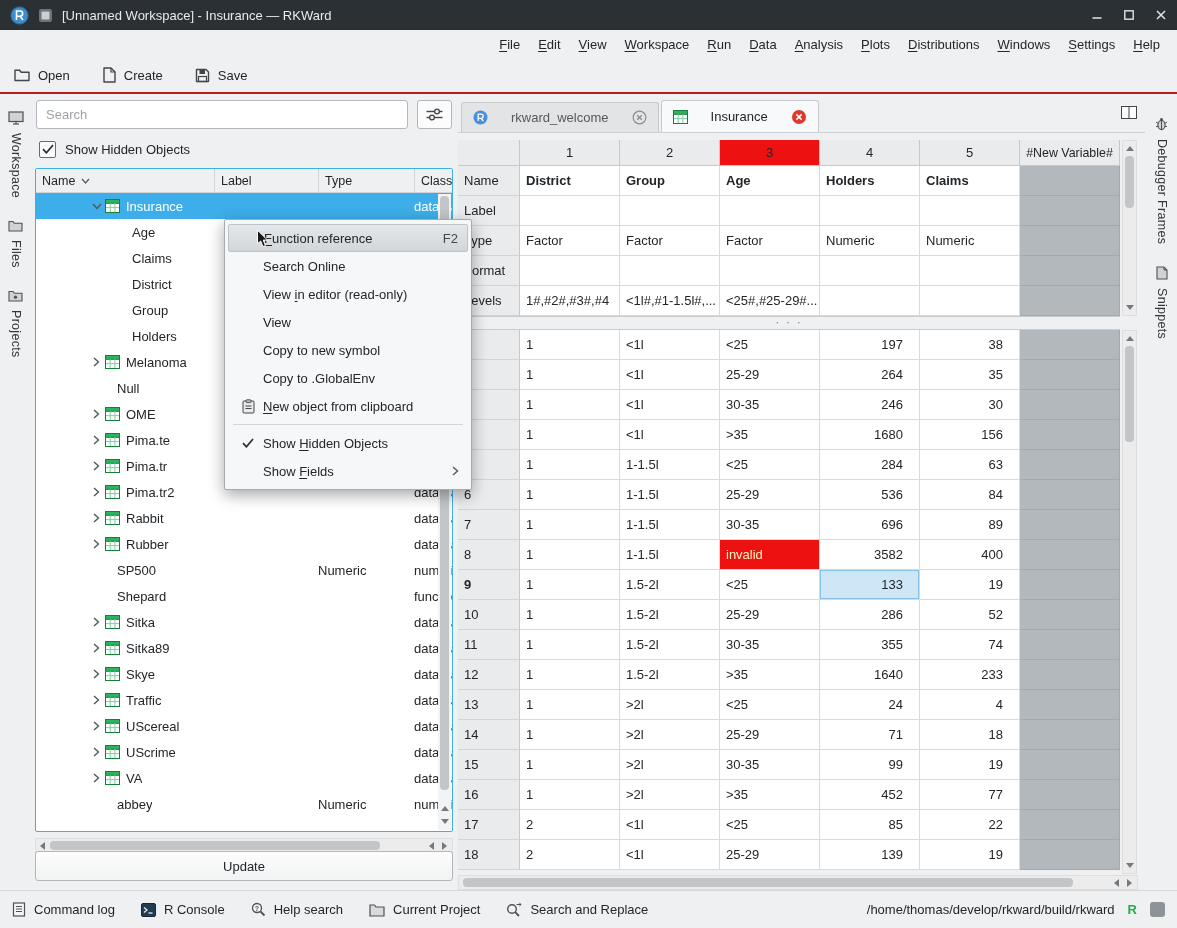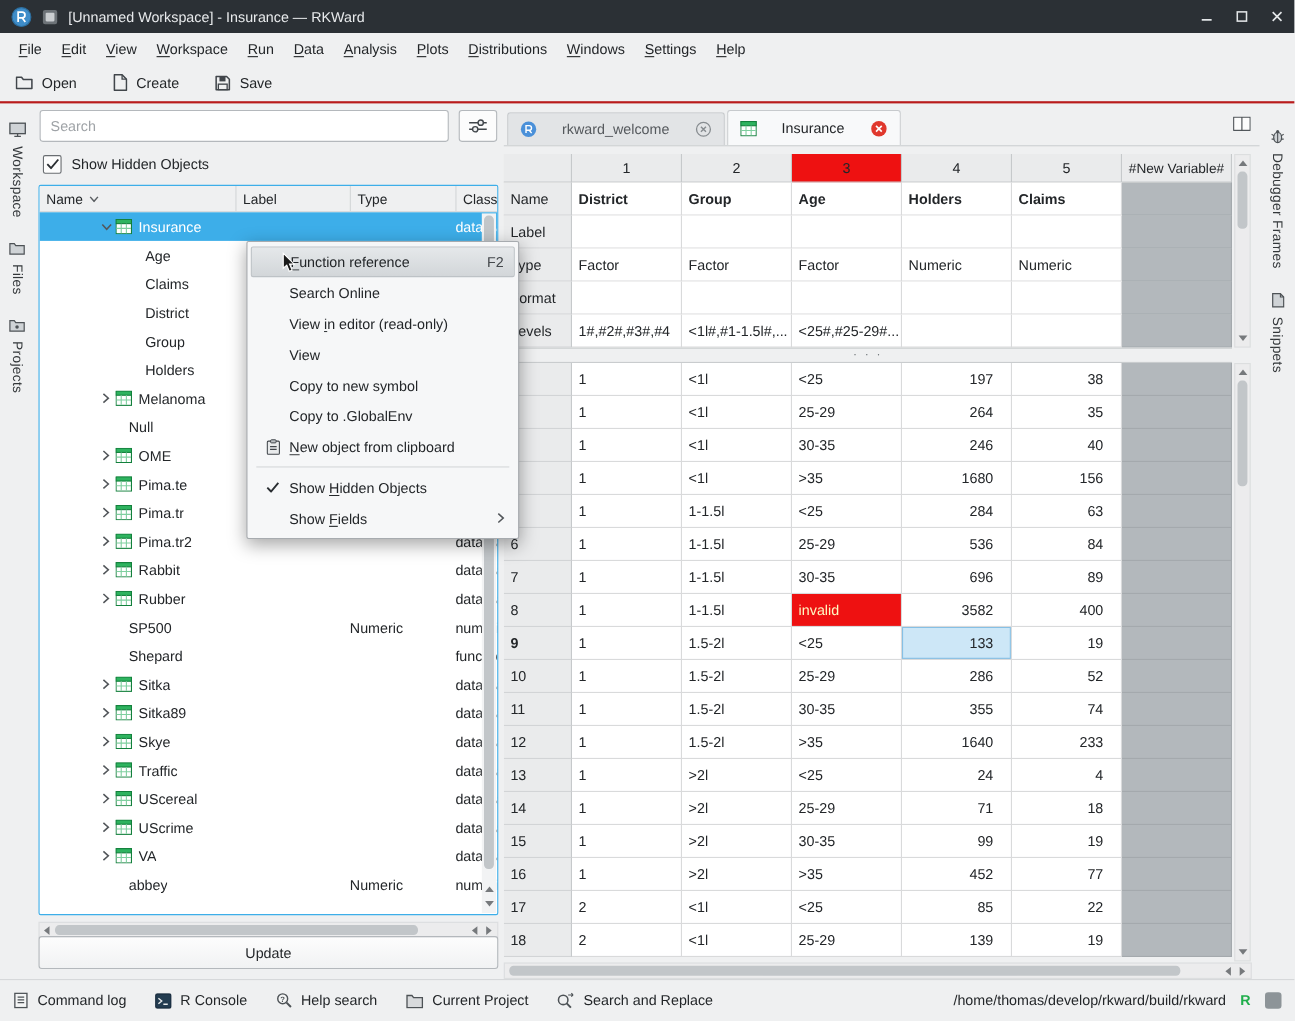--- a/index.html
+++ b/index.html
@@ -8,21 +8,21 @@
   .icon{display:inline-flex;align-items:center;justify-content:center;flex:0 0 auto;}
   .icon svg{display:block;}
   #app{position:relative;width:1177px;height:928px;background:var(--window-bg,#eff0f1);overflow:hidden;}
 
   
   .titlebar{position:absolute;left:0;top:0;right:0;height:30px;background:var(--titlebar,#2b3035);display:flex;align-items:center;gap:9px;padding:0 10px;}
   .titlebar .title{color:#e8eaec;}
   .win-controls{margin-left:auto;display:flex;gap:20px;align-items:center;}
 
   
-  .menubar{position:absolute;top:30px;left:0;right:0;height:28px;display:flex;align-items:center;padding:0 8px;}
+  .menubar{position:absolute;top:30px;left:0;right:0;height:28px;display:flex;align-items:center;padding:0 8px;justify-content:flex-end;}
   .menu-item{padding:5px 9px;border-radius:2px;white-space:nowrap;}
   .toolbar{position:absolute;top:58px;left:0;right:0;height:36px;display:flex;align-items:center;gap:32px;padding:0 14px;border-bottom:2px solid #b91c1c;}
   .tool-btn{display:flex;align-items:center;gap:8px;}
 
   
   .dock-strip{position:absolute;top:94px;bottom:38px;width:31px;}
   .dock-left{left:0;}
   .dock-right{right:0;}
   .dock-tab{display:flex;flex-direction:column;align-items:center;gap:8px;padding:11px 0;color:#33373a;}
   .dock-left .dock-tab:first-child{margin-top:6px;}
@@ -813,21 +813,21 @@
             <div class="cell num">264</div>
             <div class="cell num">35</div>
             <div class="cell newvar"></div>
           </div>
           <div class="grid-row">
             <div class="rowhdr">3</div>
             <div class="cell">1</div>
             <div class="cell">&lt;1l</div>
             <div class="cell">30-35</div>
             <div class="cell num">246</div>
-            <div class="cell num">40</div>
+            <div class="cell num">30</div>
             <div class="cell newvar"></div>
           </div>
           <div class="grid-row">
             <div class="rowhdr">4</div>
             <div class="cell">1</div>
             <div class="cell">&lt;1l</div>
             <div class="cell">&gt;35</div>
             <div class="cell num">1680</div>
             <div class="cell num">156</div>
             <div class="cell newvar"></div>

